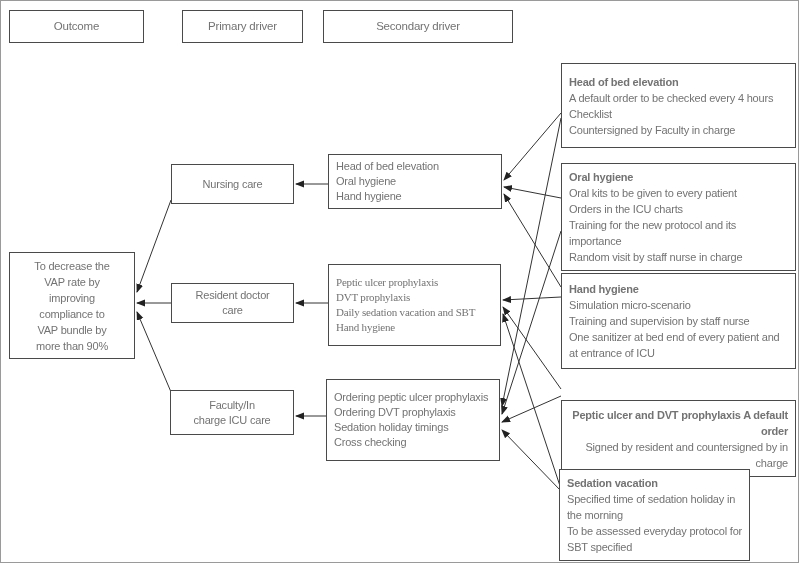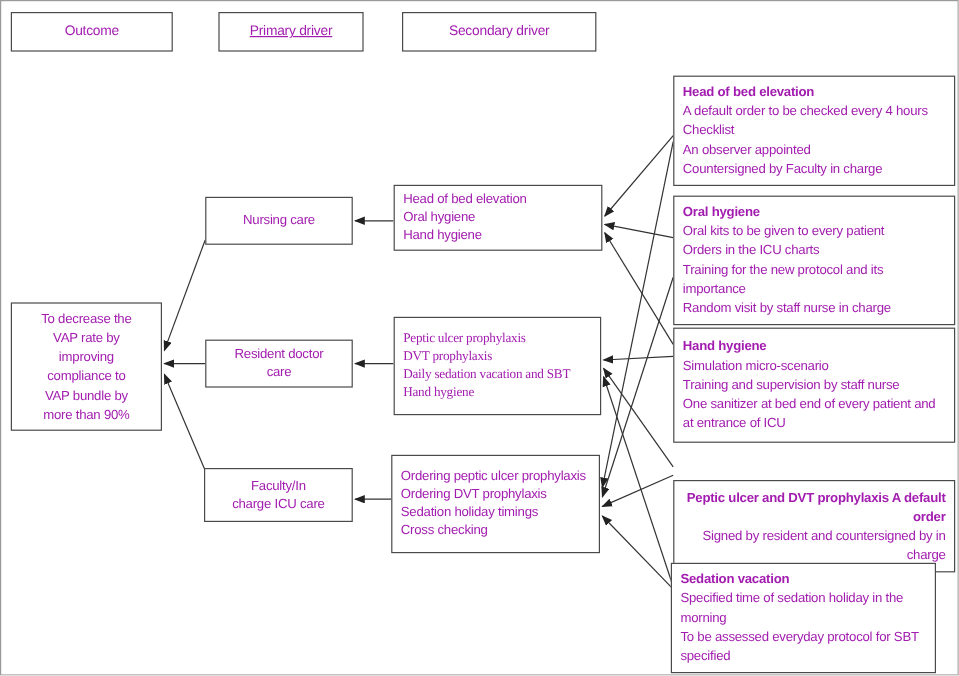--- a/index.html
+++ b/index.html
@@ -3,21 +3,21 @@
 <meta charset="utf-8">
 <style>
   html, body { margin: 0; padding: 0; background: #fff; }
   .figure {
     position: relative;
     width: 797px;
     height: 561px;
     background: #ffffff;
     border: 1px solid #9a9a9a;
     font-family: "Liberation Sans", sans-serif;
-    color: #a21caf;
+    color: #737373;
     overflow: hidden;
   }
   .connectors {
     position: absolute;
     left: 0; top: 0;
     width: 797px; height: 561px;
     pointer-events: none;
   }
   .box {
     position: absolute;
@@ -54,39 +54,39 @@
     display: flex;
     flex-direction: column;
     justify-content: center;
     padding: 5px 7px;
     text-align: left;
     line-height: 16px;
   }
   .idea-title { font-weight: bold; }
   
   #hdr-outcome   { left: 8px;   top: 9px;  width: 135px; }
-  #hdr-primary   { left: 181px; top: 9px;  width: 121px; text-decoration: underline; }
-  #hdr-secondary { left: 334px; top: 9px;  width: 162px; }
+  #hdr-primary   { left: 181px; top: 9px;  width: 121px; }
+  #hdr-secondary { left: 322px; top: 9px;  width: 190px; }
   #hdr-change    { left: 563px; top: 9px;  width: 232px; }
 
   #outcome-box   { left: 8px;   top: 251px; width: 126px; min-height: 107px; font-size: 11px; line-height: 16px; }
 
   #primary-nursing  { left: 170px; top: 163px; width: 123px; min-height: 40px; }
   #primary-resident { left: 170px; top: 282px; width: 123px; min-height: 40px; text-align: center; }
   #primary-faculty  { left: 169px; top: 389px; width: 124px; min-height: 45px; }
 
   #secondary-nursing  { left: 327px; top: 153px; width: 174px; min-height: 54px; }
   #secondary-resident { left: 327px; top: 263px; width: 173px; min-height: 82px; font-family: Liberation Serif, serif; }
   #secondary-faculty  { left: 325px; top: 378px; width: 174px; min-height: 82px; }
 
   #change-head-of-bed { left: 560px; top: 62px;  width: 235px; min-height: 85px; }
   #change-oral        { left: 560px; top: 162px; width: 235px; min-height: 98px; }
   #change-hand        { left: 560px; top: 272px; width: 235px; min-height: 96px; }
   #change-prophylaxis { left: 560px; top: 399px; width: 235px; min-height: 77px; text-align: right; }
-  #change-sedation    { left: 558px; top: 468px; width: 221px; min-height: 90px; }
+  #change-sedation    { left: 558px; top: 468px; width: 191px; min-height: 90px; }
 </style>
 </head>
 <body>
 
 <div class="figure">
 
   <svg class="connectors" id="connector-svg" viewBox="0 0 797 561" xmlns="http://www.w3.org/2000/svg">
     <defs>
       <marker id="arrowhead" markerWidth="9" markerHeight="8" refX="8" refY="3.5" orient="auto" markerUnits="userSpaceOnUse">
         <path d="M0,0 L9,3.5 L0,7 Z" fill="#222"></path>
@@ -143,21 +143,20 @@
     <div>Ordering peptic ulcer prophylaxis</div>
     <div>Ordering DVT prophylaxis</div>
     <div>Sedation holiday timings</div>
     <div>Cross checking</div>
   </div>
 
   <div class="box idea-box" id="change-head-of-bed">
     <div class="idea-title">Head of bed elevation</div>
     <div>A default order to be checked every 4 hours</div>
     <div>Checklist</div>
-    <div>An observer appointed</div>
     <div>Countersigned by Faculty in charge</div>
   </div>
   <div class="box idea-box" id="change-oral">
     <div class="idea-title">Oral hygiene</div>
     <div>Oral kits to be given to every patient</div>
     <div>Orders in the ICU charts</div>
     <div>Training for the new protocol and its importance</div>
     <div>Random visit by staff nurse in charge</div>
   </div>
   <div class="box idea-box" id="change-hand">

